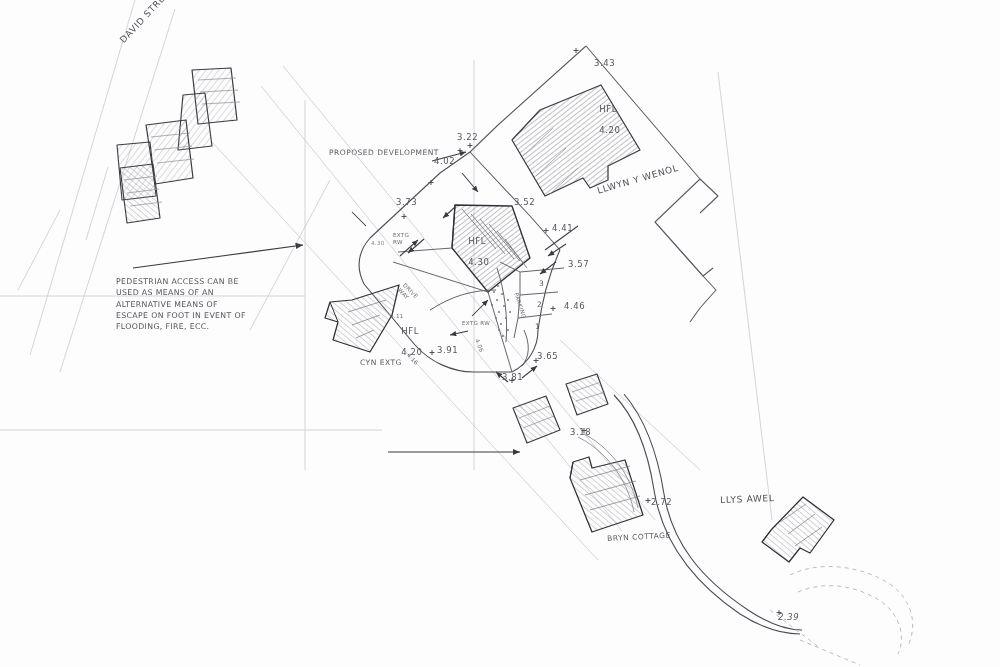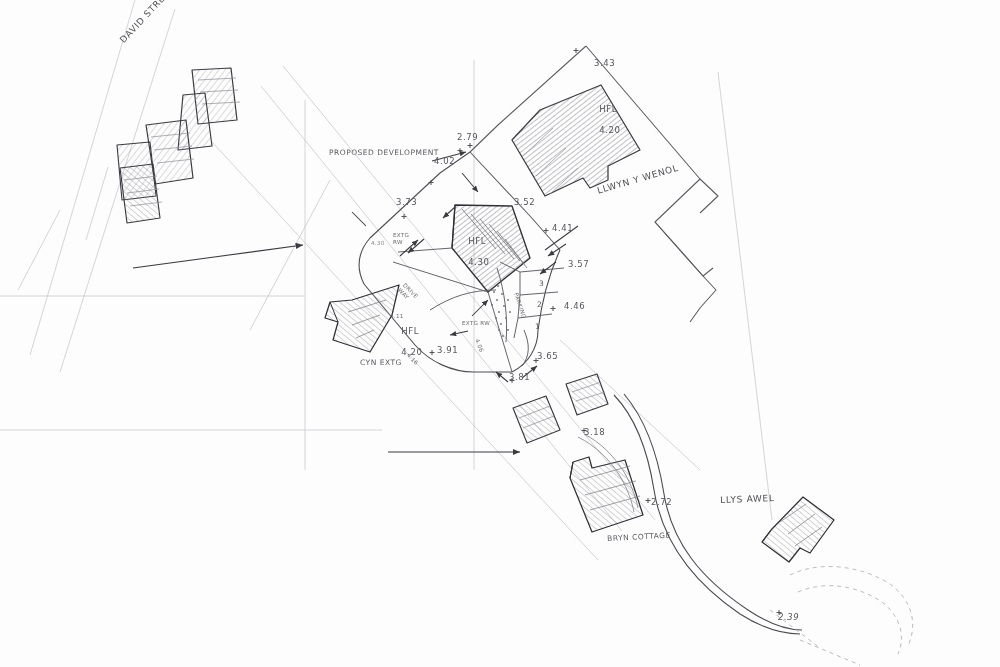--- a/index.html
+++ b/index.html
@@ -277,38 +277,43 @@
     <span>HFL</span><br>
     <span>4.30</span>
   </div>
 
   <div class="hand-text lvl" style="left:388px; top:316px;">
     <span>HFL</span><br>
     <span>4.20</span>
   </div>
 
   <div class="hand-text lvl" style="left:594px; top:58px;">3.43</div>
-  <div class="hand-text lvl" style="left:457px; top:132px;">2.79</div>
+  <div class="hand-text lvl" style="left:457px; top:132px;">3.22</div>
   <div class="hand-text lvl" style="left:396px; top:197px;">3.73</div>
   <div class="hand-text lvl" style="left:514px; top:197px;">3.52</div>
   <div class="hand-text lvl" style="left:552px; top:223px;">4.41</div>
   <div class="hand-text lvl" style="left:568px; top:259px;">3.57</div>
   <div class="hand-text lvl" style="left:564px; top:301px;">4.46</div>
   <div class="hand-text lvl" style="left:537px; top:351px;">3.65</div>
-  <div class="hand-text lvl" style="left:502px; top:372px;margin-left:7px;">3.81</div>
+  <div class="hand-text lvl" style="left:502px; top:372px;">3.81</div>
   <div class="hand-text lvl" style="left:437px; top:345px;">3.91</div>
-  <div class="hand-text lvl" style="left:584px; top:427px;">3.18</div>
+  <div class="hand-text lvl" style="left:570px; top:427px;">3.18</div>
   <div class="hand-text lvl" style="left:651px; top:497px;">2.72</div>
   <div class="hand-text lvl" style="left:778px; top:612px;font-style:italic;">2.39</div>
   <div class="hand-text lvl" style="left:434px; top:156px;">4.02</div>
 
   <div class="hand-text lbl-sm" style="left:539px; top:279px;">3</div>
   <div class="hand-text lbl-sm" style="left:537px; top:300px;">2</div>
   <div class="hand-text lbl-sm" style="left:535px; top:322px;">1</div>
 
+  <div class="hand-text note" style="left:116px; top:276px;">PEDESTRIAN ACCESS CAN BE
+USED AS MEANS OF AN
+ALTERNATIVE MEANS OF
+ESCAPE ON FOOT IN EVENT OF
+FLOODING, FIRE, ECC.</div>
 
 
   <div class="hand-text lbl-sm" style="left:329px; top:148px;">PROPOSED DEVELOPMENT</div>
 
   <div class="hand-text tiny" style="left:393px; top:232px;">EXTG
 RW</div>
 
   <div class="hand-text tiny" style="left:462px; top:320px;">EXTG RW</div>
 
   <div class="hand-text tiny" style="left:406px; top:282px; transform:rotate(45deg); transform-origin:left top;">DRIVE

